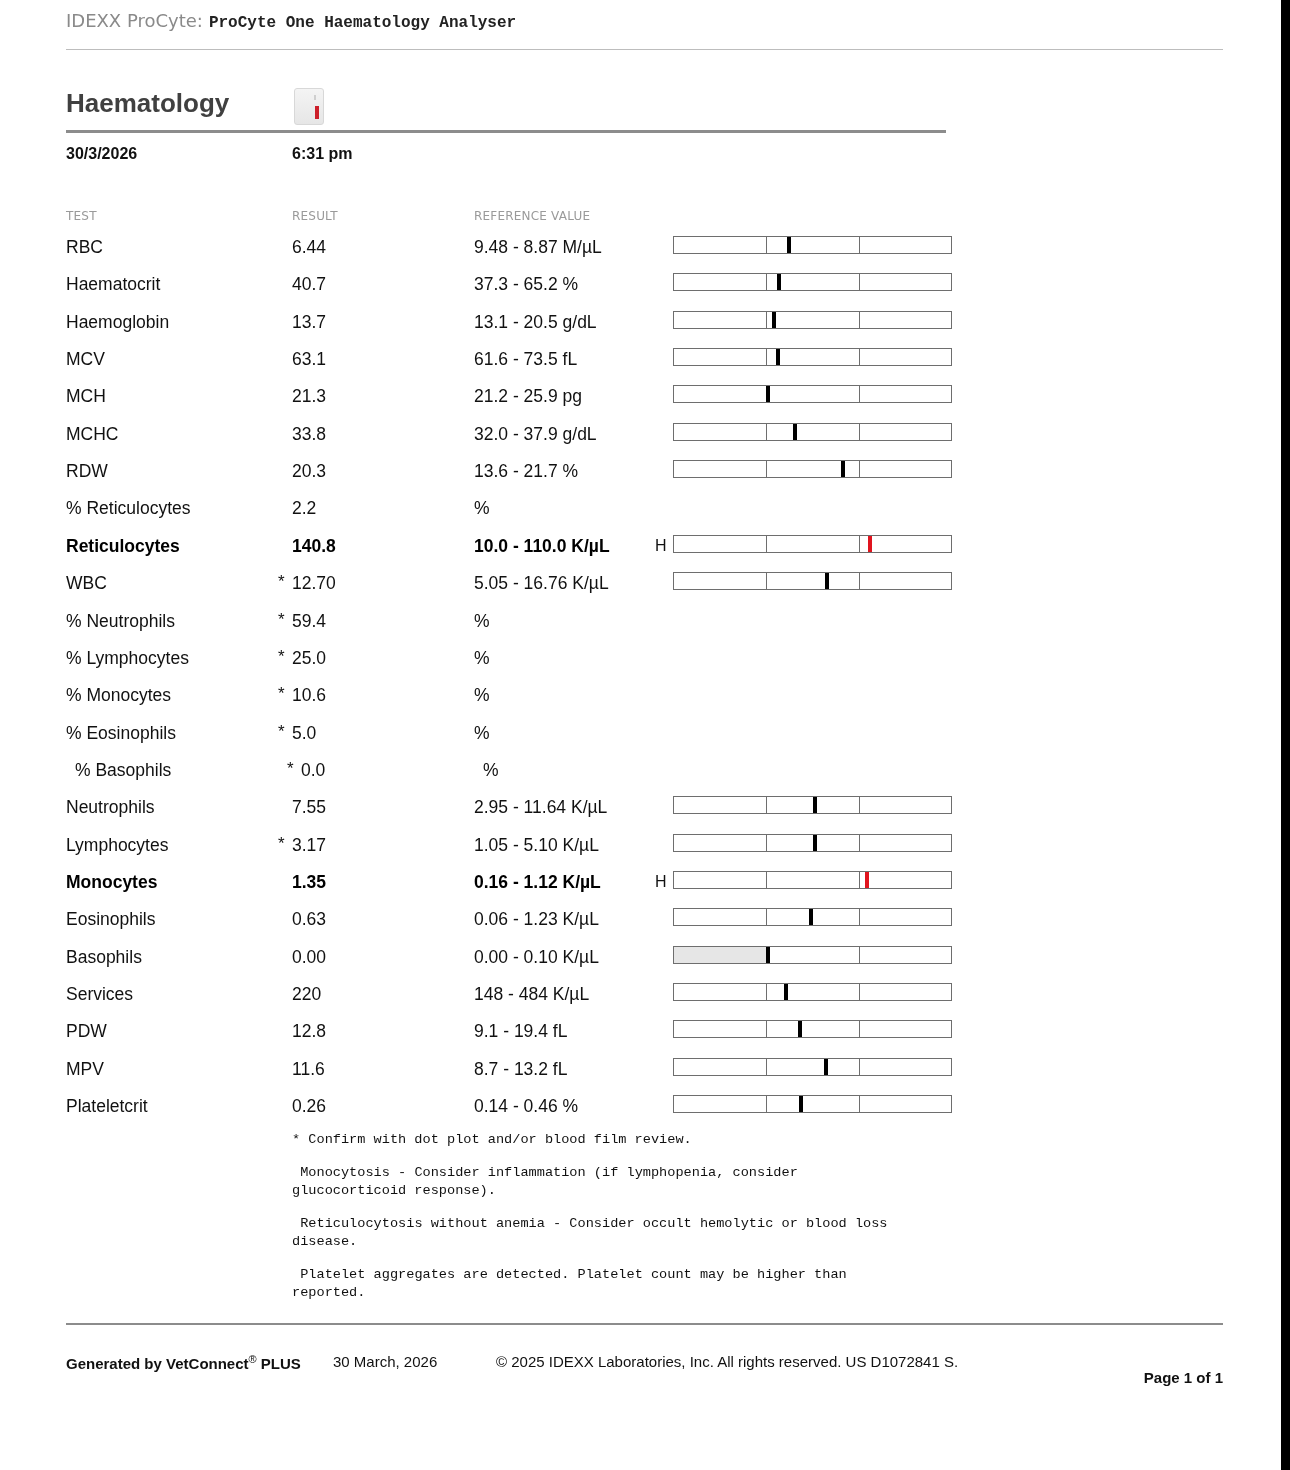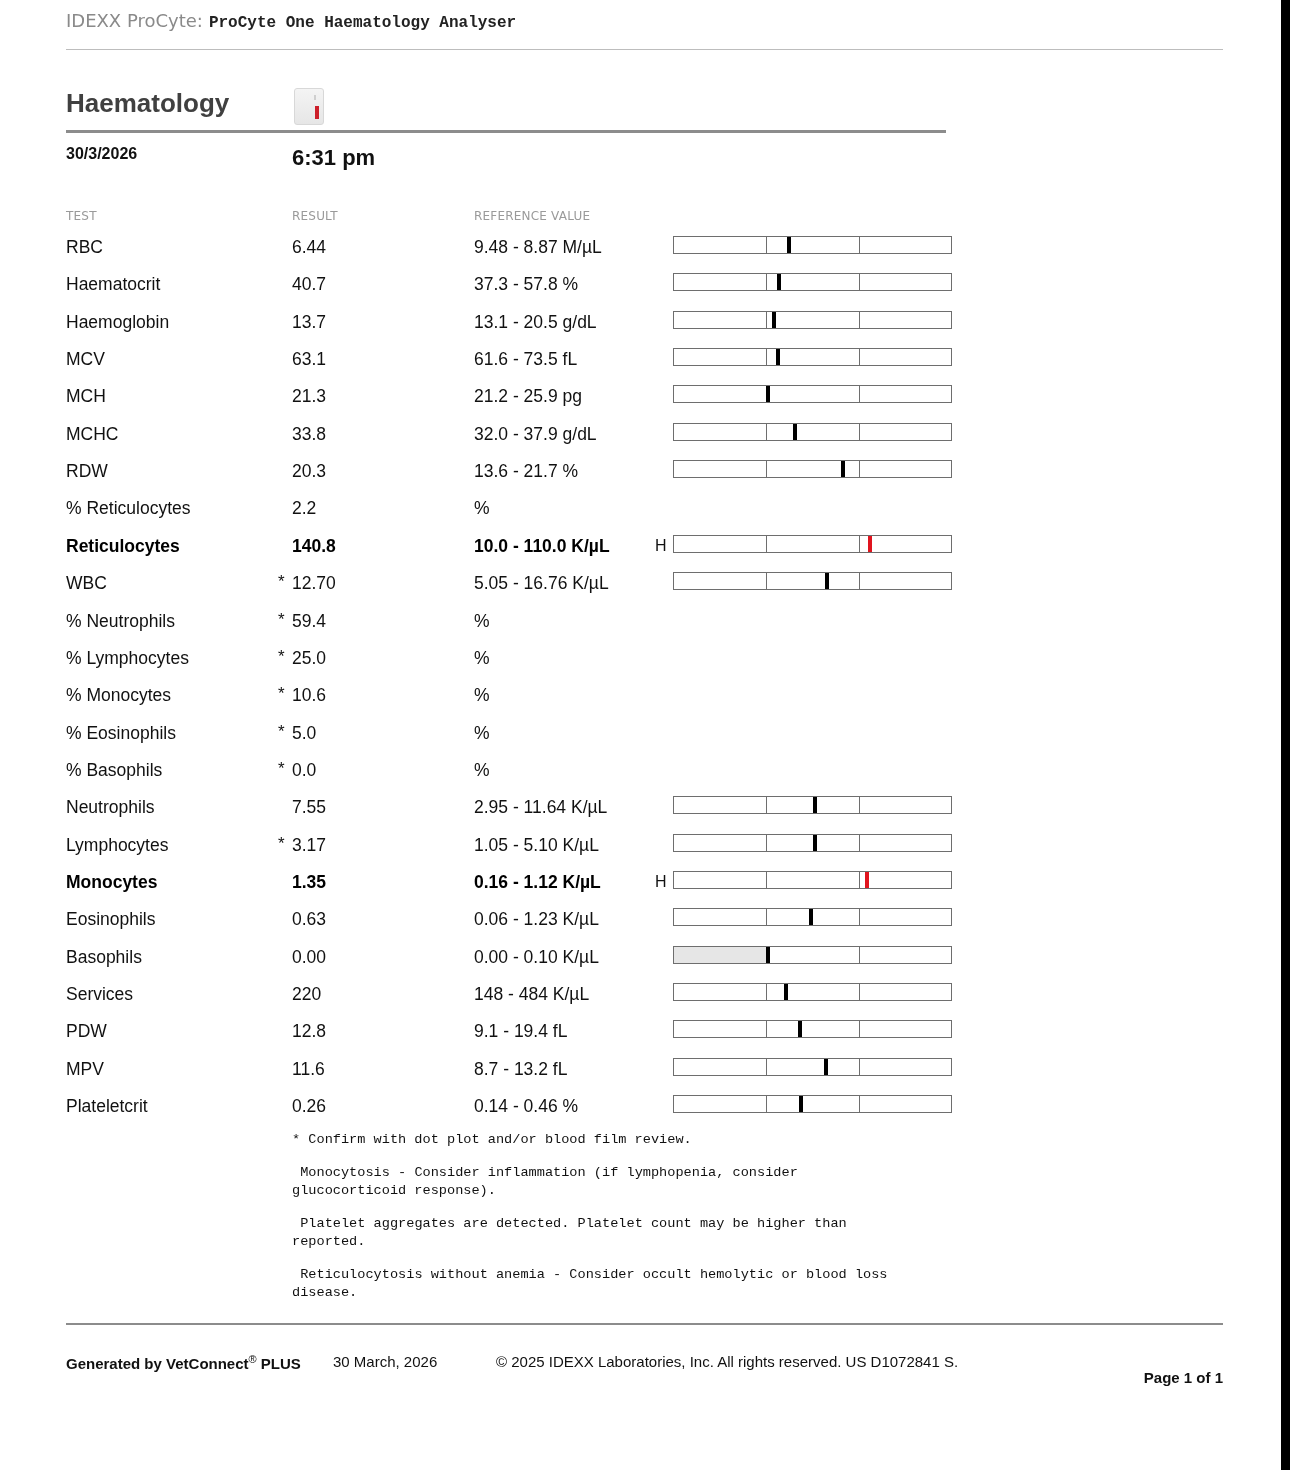--- a/index.html
+++ b/index.html
@@ -8,21 +8,21 @@
   .topbar { position:absolute; left:66px; top:8px; font-size:19px; line-height:26px; }
   .topbar .svc { color:#8a8a8a; font-family:"DejaVu Sans", sans-serif; font-size:18px; }
   .topbar .inst { font-family:Liberation Mono, monospace; font-weight:bold; font-size:16px; color:#222; margin-left:6px; }
   .rule-top { position:absolute; left:66px; width:1157px; top:49px; height:1px; background:#bdbdbd; }
   .section-title { position:absolute; left:66px; top:88px; font-size:26px; font-weight:bold; color:#404040; }
   .tube { position:absolute; left:294px; top:88px; width:28px; height:35px; background:linear-gradient(#f4f4f4,#e6e6e6); border:1px solid #d8d8d8; border-radius:3px; }
   .tube .fill { position:absolute; left:20px; top:17px; width:4px; height:13px; background:#cc1f2a; }
   .tube .tick { position:absolute; left:19px; top:6px; width:2px; height:5px; background:#cfcfcf; }
   .rule-sec { position:absolute; left:66px; width:880px; top:130px; height:3px; background:#8c8c8c; }
   .date { position:absolute; left:66px; top:145px; font-size:16px; font-weight:bold; }
-  .time { position:absolute; left:292px; top:145px; font-size:22px; font-weight:bold; }
+  .time { position:absolute; left:292px; top:145px; font-size:16px; font-weight:bold; }
   .hdr { position:absolute; top:209px; font-family:"DejaVu Sans", sans-serif; font-size:12px; color:#9a9a9a; letter-spacing:0.2px; }
   .row { position:absolute; left:0; width:1000px; height:37px; font-size:17.5px; }
   .row .name { position:absolute; left:66px; top:0; }
   .row .star { position:absolute; left:278px; top:-1px; font-size:17px; }
   .row .res { position:absolute; left:292px; top:0; }
   .row .ref { position:absolute; left:474px; top:0; }
   .row .flag { position:absolute; left:655px; top:1px; font-size:16px; color:#111; }
   .row.high .name, .row.high .res, .row.high .ref { color:#000000; font-weight:bold; }
   .gauge { position:absolute; left:673px; top:-1px; width:277px; height:16px; border:1px solid #6e6e6e; background:#fff; }
   .gauge .seg-lo { position:absolute; left:0; top:0; width:92px; height:16px; }
@@ -73,21 +73,21 @@
       <div class="gauge">
         <div class="seg-lo"></div>
         <div class="div div1"></div>
         <div class="div div2"></div>
         <div class="mark" style="left: 114.987px;"></div>
       </div>
     </div>
     <div class="row" style="top: 274.35px;">
       <span class="name">Haematocrit</span>
       <span class="res">40.7</span>
-      <span class="ref">37.3 - 57.8 %</span>
+      <span class="ref">37.3 - 65.2 %</span>
       <div class="gauge">
         <div class="seg-lo"></div>
         <div class="div div1"></div>
         <div class="div div2"></div>
         <div class="mark" style="left: 105.199px;"></div>
       </div>
     </div>
     <div class="row" style="top: 311.7px;">
       <span class="name">Haemoglobin</span>
       <span class="res">13.7</span>
@@ -189,21 +189,21 @@
       <span class="star">*</span>
       <span class="res">10.6</span>
       <span class="ref">%</span>
     </div>
     <div class="row" style="top: 722.55px;">
       <span class="name">% Eosinophils</span>
       <span class="star">*</span>
       <span class="res">5.0</span>
       <span class="ref">%</span>
     </div>
-    <div class="row" style="top: 759.9px;">
+    <div class="row" style="top: 759.9px; margin-left: 9px;">
       <span class="name">% Basophils</span>
       <span class="star">*</span>
       <span class="res">0.0</span>
       <span class="ref">%</span>
     </div>
     <div class="row" style="top: 797.25px;">
       <span class="name">Neutrophils</span>
       <span class="res">7.55</span>
       <span class="ref">2.95 - 11.64 K/µL</span>
       <div class="gauge">
@@ -302,23 +302,23 @@
         <div class="div div2"></div>
         <div class="mark" style="left: 126.958px;"></div>
       </div>
     </div>
   </div>
 
 <div class="notes">
   <p>* Confirm with dot plot and/or blood film review.</p>
   <p> Monocytosis - Consider inflammation (if lymphopenia, consider
 glucocorticoid response).</p>
+  <p> Reticulocytosis without anemia - Consider occult hemolytic or blood loss
+disease.</p>
   <p> Platelet aggregates are detected. Platelet count may be higher than
 reported.</p>
-  <p> Reticulocytosis without anemia - Consider occult hemolytic or blood loss
-disease.</p>
 </div>
 
 <div class="rule-foot"></div>
 <div class="foot foot-gen"><span>Generated by VetConnect</span><sup>®</sup><span> PLUS</span></div>
 <div class="foot foot-date">30 March, 2026</div>
 <div class="foot foot-copy">© 2025 IDEXX Laboratories, Inc. All rights reserved. US D1072841 S.</div>
 <div class="foot foot-page">Page 1 of 1</div>
 
 </body></html>

